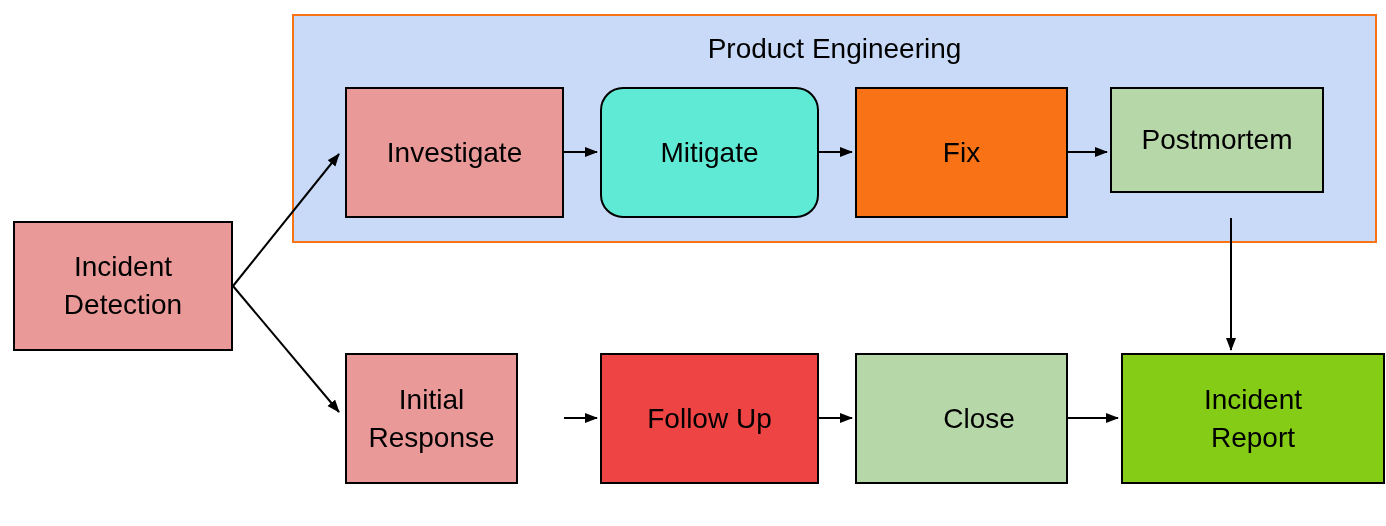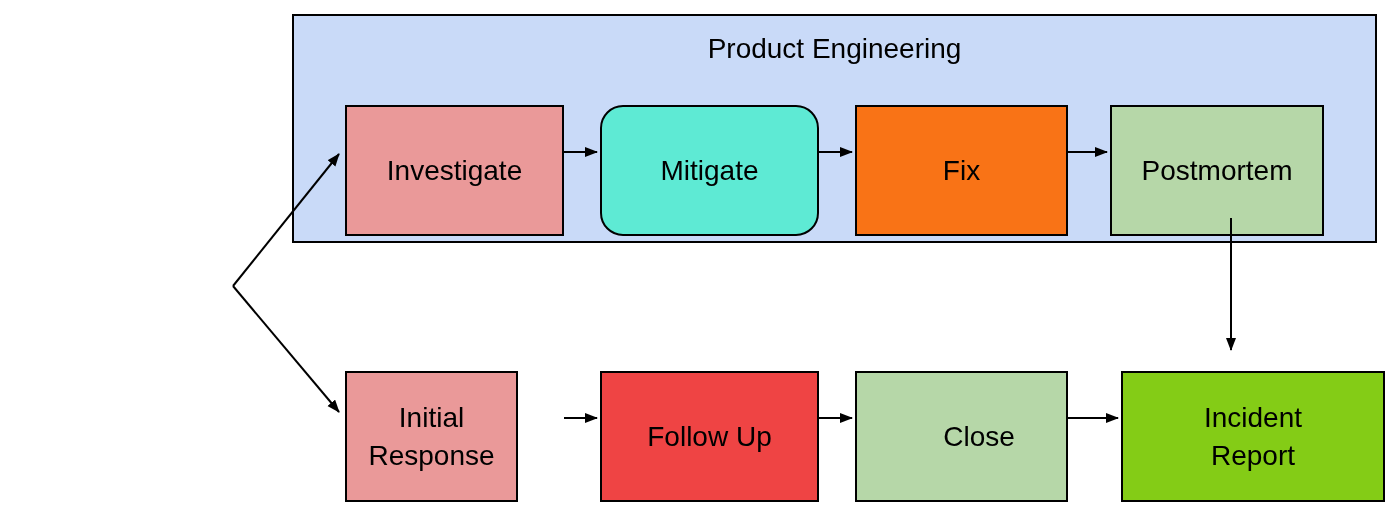--- a/index.html
+++ b/index.html
@@ -8,41 +8,40 @@
     width: 1386px;
     height: 526px;
     background: #ffffff;
     font-family: "Liberation Sans", sans-serif;
     color: #000000;
     overflow: hidden;
   }
   .lane {
     position: absolute;
     background: #C9DAF8;
-    border: 2px solid #000000;
+    border: 2px solid #f97316;
     box-sizing: border-box;
   }
   .lane-title {
     position: absolute;
     top: 16px;
     left: 0;
     width: 100%;
     text-align: center;
     font-size: 28px;
     line-height: 1.2;
   }
   .node {
     position: absolute;
     border: 2px solid #000000;
     box-sizing: border-box;
     display: flex;
     align-items: center;
     justify-content: center;
     text-align: center;
-    margin-top: 18px;
   }
   .node .lbl {
     display: inline-block;
     max-width: 172px;
     font-size: 28px;
     line-height: 1.35;
   }
   .arrows {
     position: absolute;
     left: 0;
@@ -54,34 +53,37 @@
 </head>
 <body>
 
 <div class="canvas">
 
   <div class="lane" style="left: 292px; top: 14px; width: 1085px; height: 229px; background: rgb(201, 218, 248);">
     <div class="lane-title">Product Engineering</div>
   </div>
 
 
+  <div class="node" style="left: 13px; top: 221px; width: 220px; height: 130px; background: rgb(234, 153, 153);">
+    <span class="lbl">Incident Detection</span>
+  </div>
 
   <div class="node" style="left: 345px; top: 87px; width: 219px; height: 131px; background: rgb(234, 153, 153);">
     <span class="lbl">Investigate</span>
   </div>
 
   <div class="node" style="left: 600px; top: 87px; width: 219px; height: 131px; background: #5eead4; border-radius: 23px;">
     <span class="lbl">Mitigate</span>
   </div>
 
   <div class="node" style="left: 855px; top: 87px; width: 213px; height: 131px; background: #f97316;">
     <span class="lbl">Fix</span>
   </div>
 
-  <div class="node" style="left: 1110px; top: 87px; width: 214px; height: 131px; background: rgb(182, 215, 168);">
+  <div class="node" style="left: 1110px; top: 87px; width: 214px; height: 106px; background: rgb(182, 215, 168);">
     <span class="lbl">Postmortem</span>
   </div>
 
   <div class="node" style="left: 345px; top: 353px; width: 173px; height: 131px; background: rgb(234, 153, 153);">
     <span class="lbl">Initial Response</span>
   </div>
 
   <div class="node" style="left: 600px; top: 353px; width: 219px; height: 131px; background: #ef4444;">
     <span class="lbl">Follow Up</span>
   </div>

